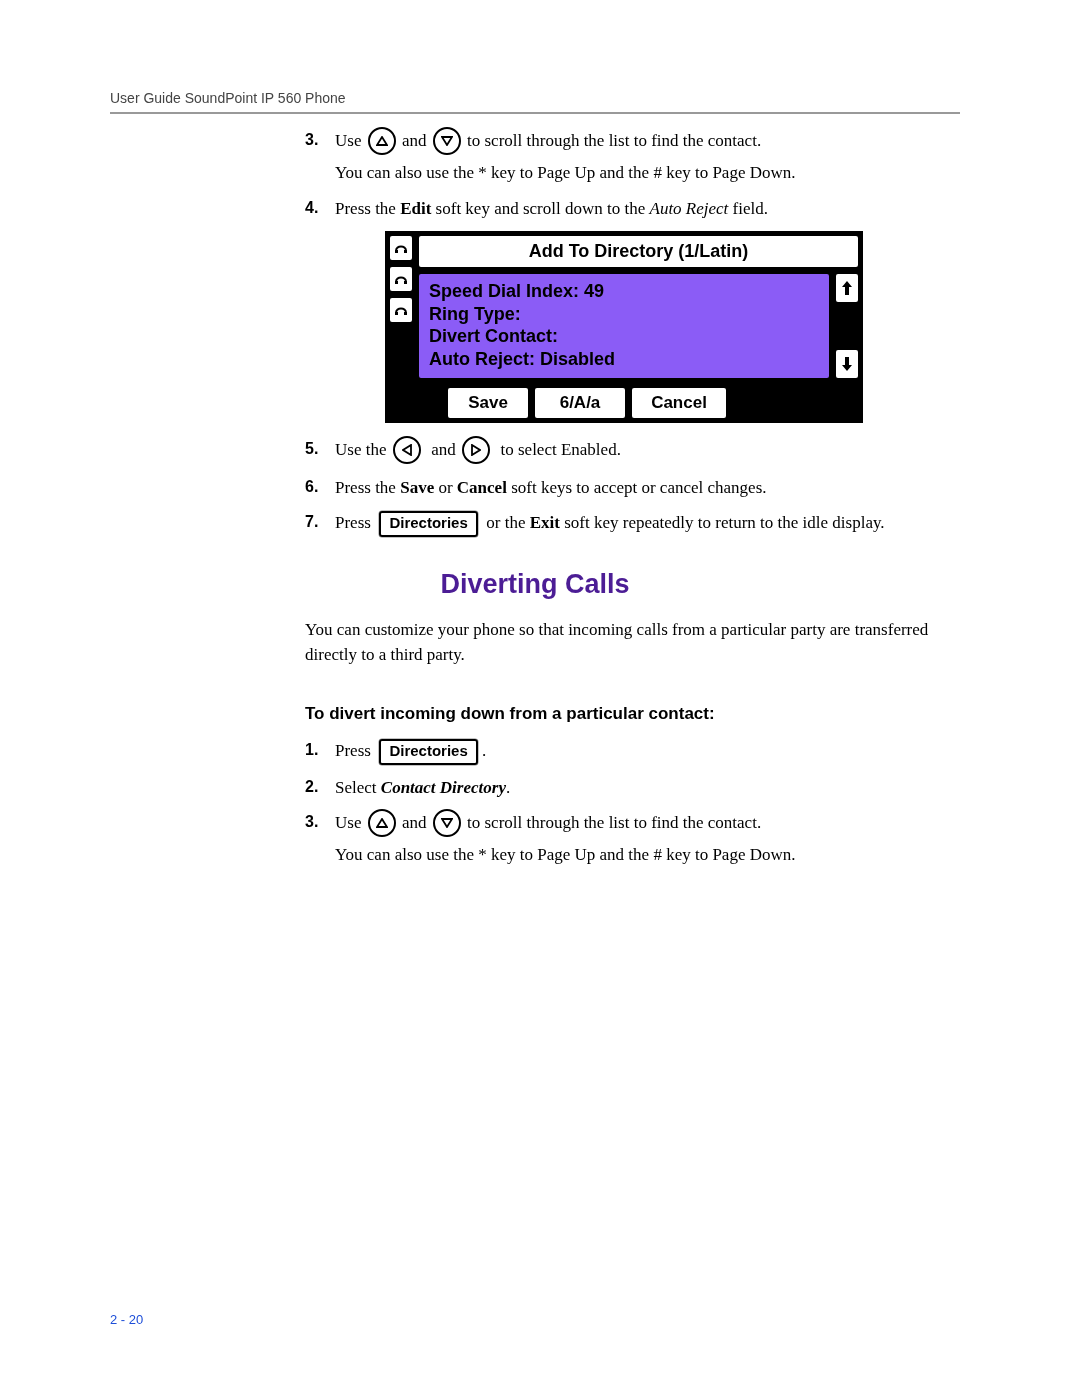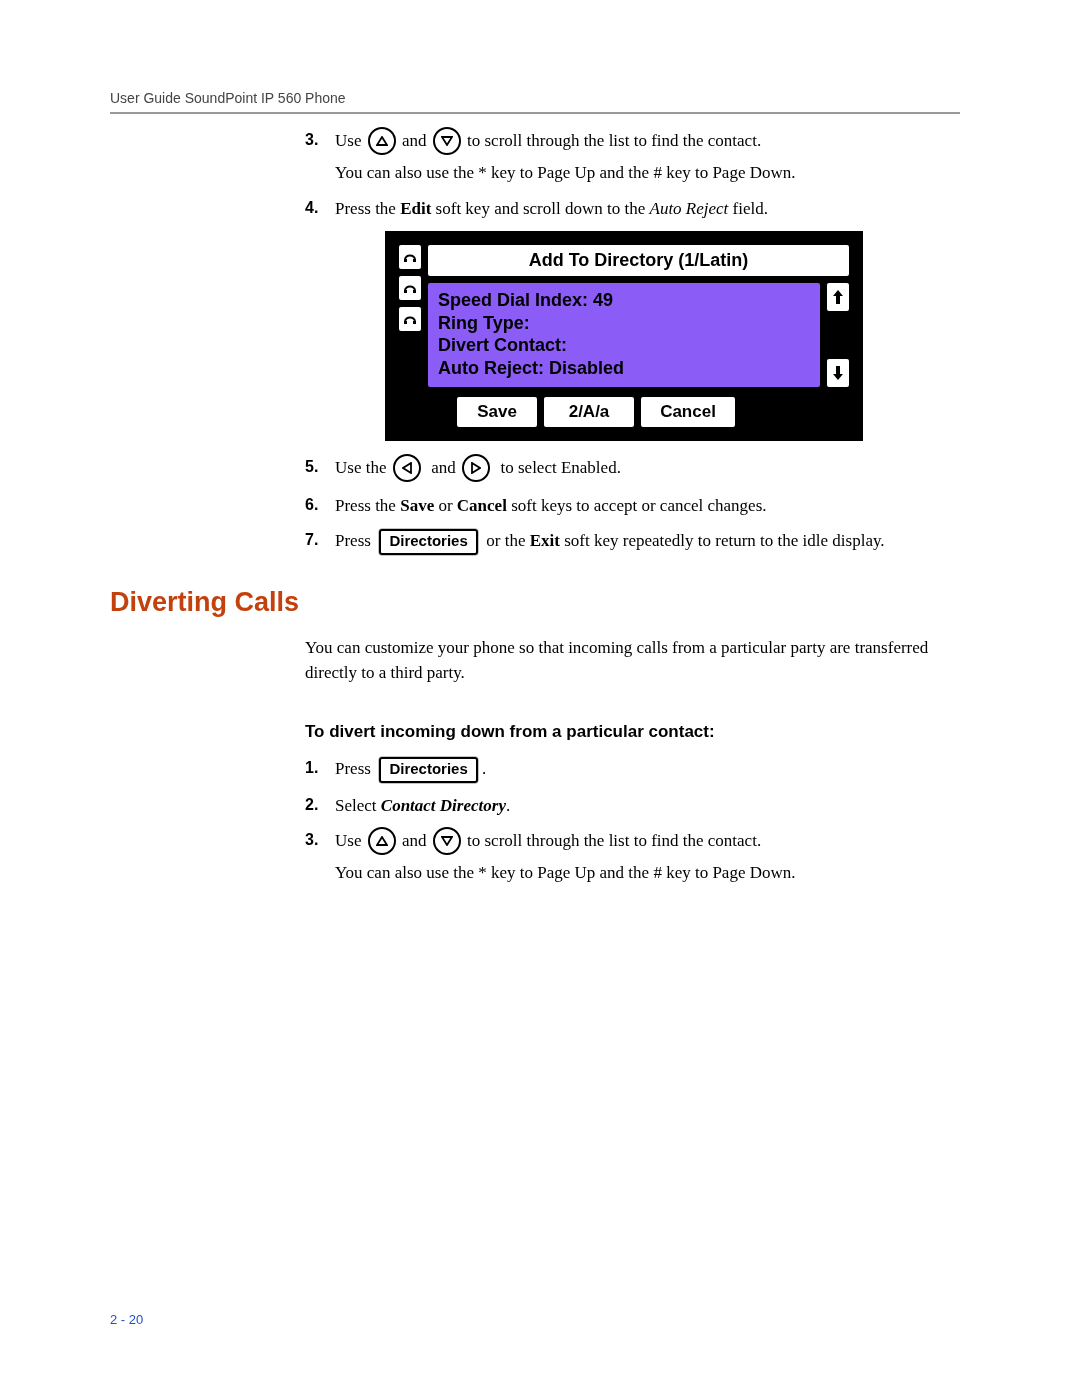--- a/index.html
+++ b/index.html
@@ -23,22 +23,23 @@
     padding-bottom: 6px;
     border-bottom: 2px solid #999;
     margin-bottom: 14px;
   }
   .content-col {
     margin-left: 195px;
   }
   .section-heading {
     font-family: Arial, Helvetica, sans-serif;
     font-size: 27px;
-    color: #c2410c;
+    color: #4c1d95;
     margin: 32px 0 18px 0;
+    text-align: center;
   }
   .subheading {
     font-family: Arial, Helvetica, sans-serif;
     font-weight: bold;
     font-size: 17px;
     margin: 36px 0 14px 0;
   }
   ol.steps {
     list-style: none;
     padding: 0;
@@ -87,21 +88,21 @@
     line-height: 20px;
     box-shadow: inset 0 0 0 1px #fff, 0 0 0 0.5px #888;
   }
   .bold { font-weight: bold; }
   .italic-term { font-style: italic; }
 
   
   .phone {
     width: 478px;
     background: #000;
-    padding: 12px;
+    padding: 3px;
     margin: 10px 0 14px 50px;
     box-sizing: border-box;
     font-family: Arial, Helvetica, sans-serif;
   }
   .phone-inner {
     display: flex;
   }
   .phone-left {
     width: 26px;
     display: flex;
@@ -260,21 +261,21 @@
                   <div class="phone-scroll">
                       <svg width="14" height="16" viewBox="0 0 14 16">
                         <path d="M7 15 L12 9 L9 9 L9 1 L5 1 L5 9 L2 9 Z" fill="#000"></path>
                       </svg>
                     </div>
                 </div>
               </div>
               <div class="phone-soft">
                 <div style="width:26px"></div>
                 <div class="soft" style="width:80px">Save</div>
-                <div class="soft" style="width:90px">2/A/a</div>
+                <div class="soft" style="width:90px">6/A/a</div>
                 <div class="soft" style="width:94px">Cancel</div>
                 <div class="soft-spacer"></div>
               </div>
             </div>
           </div>
         </div>
       </li>
 
       <li>
         <span class="num">5.</span>

